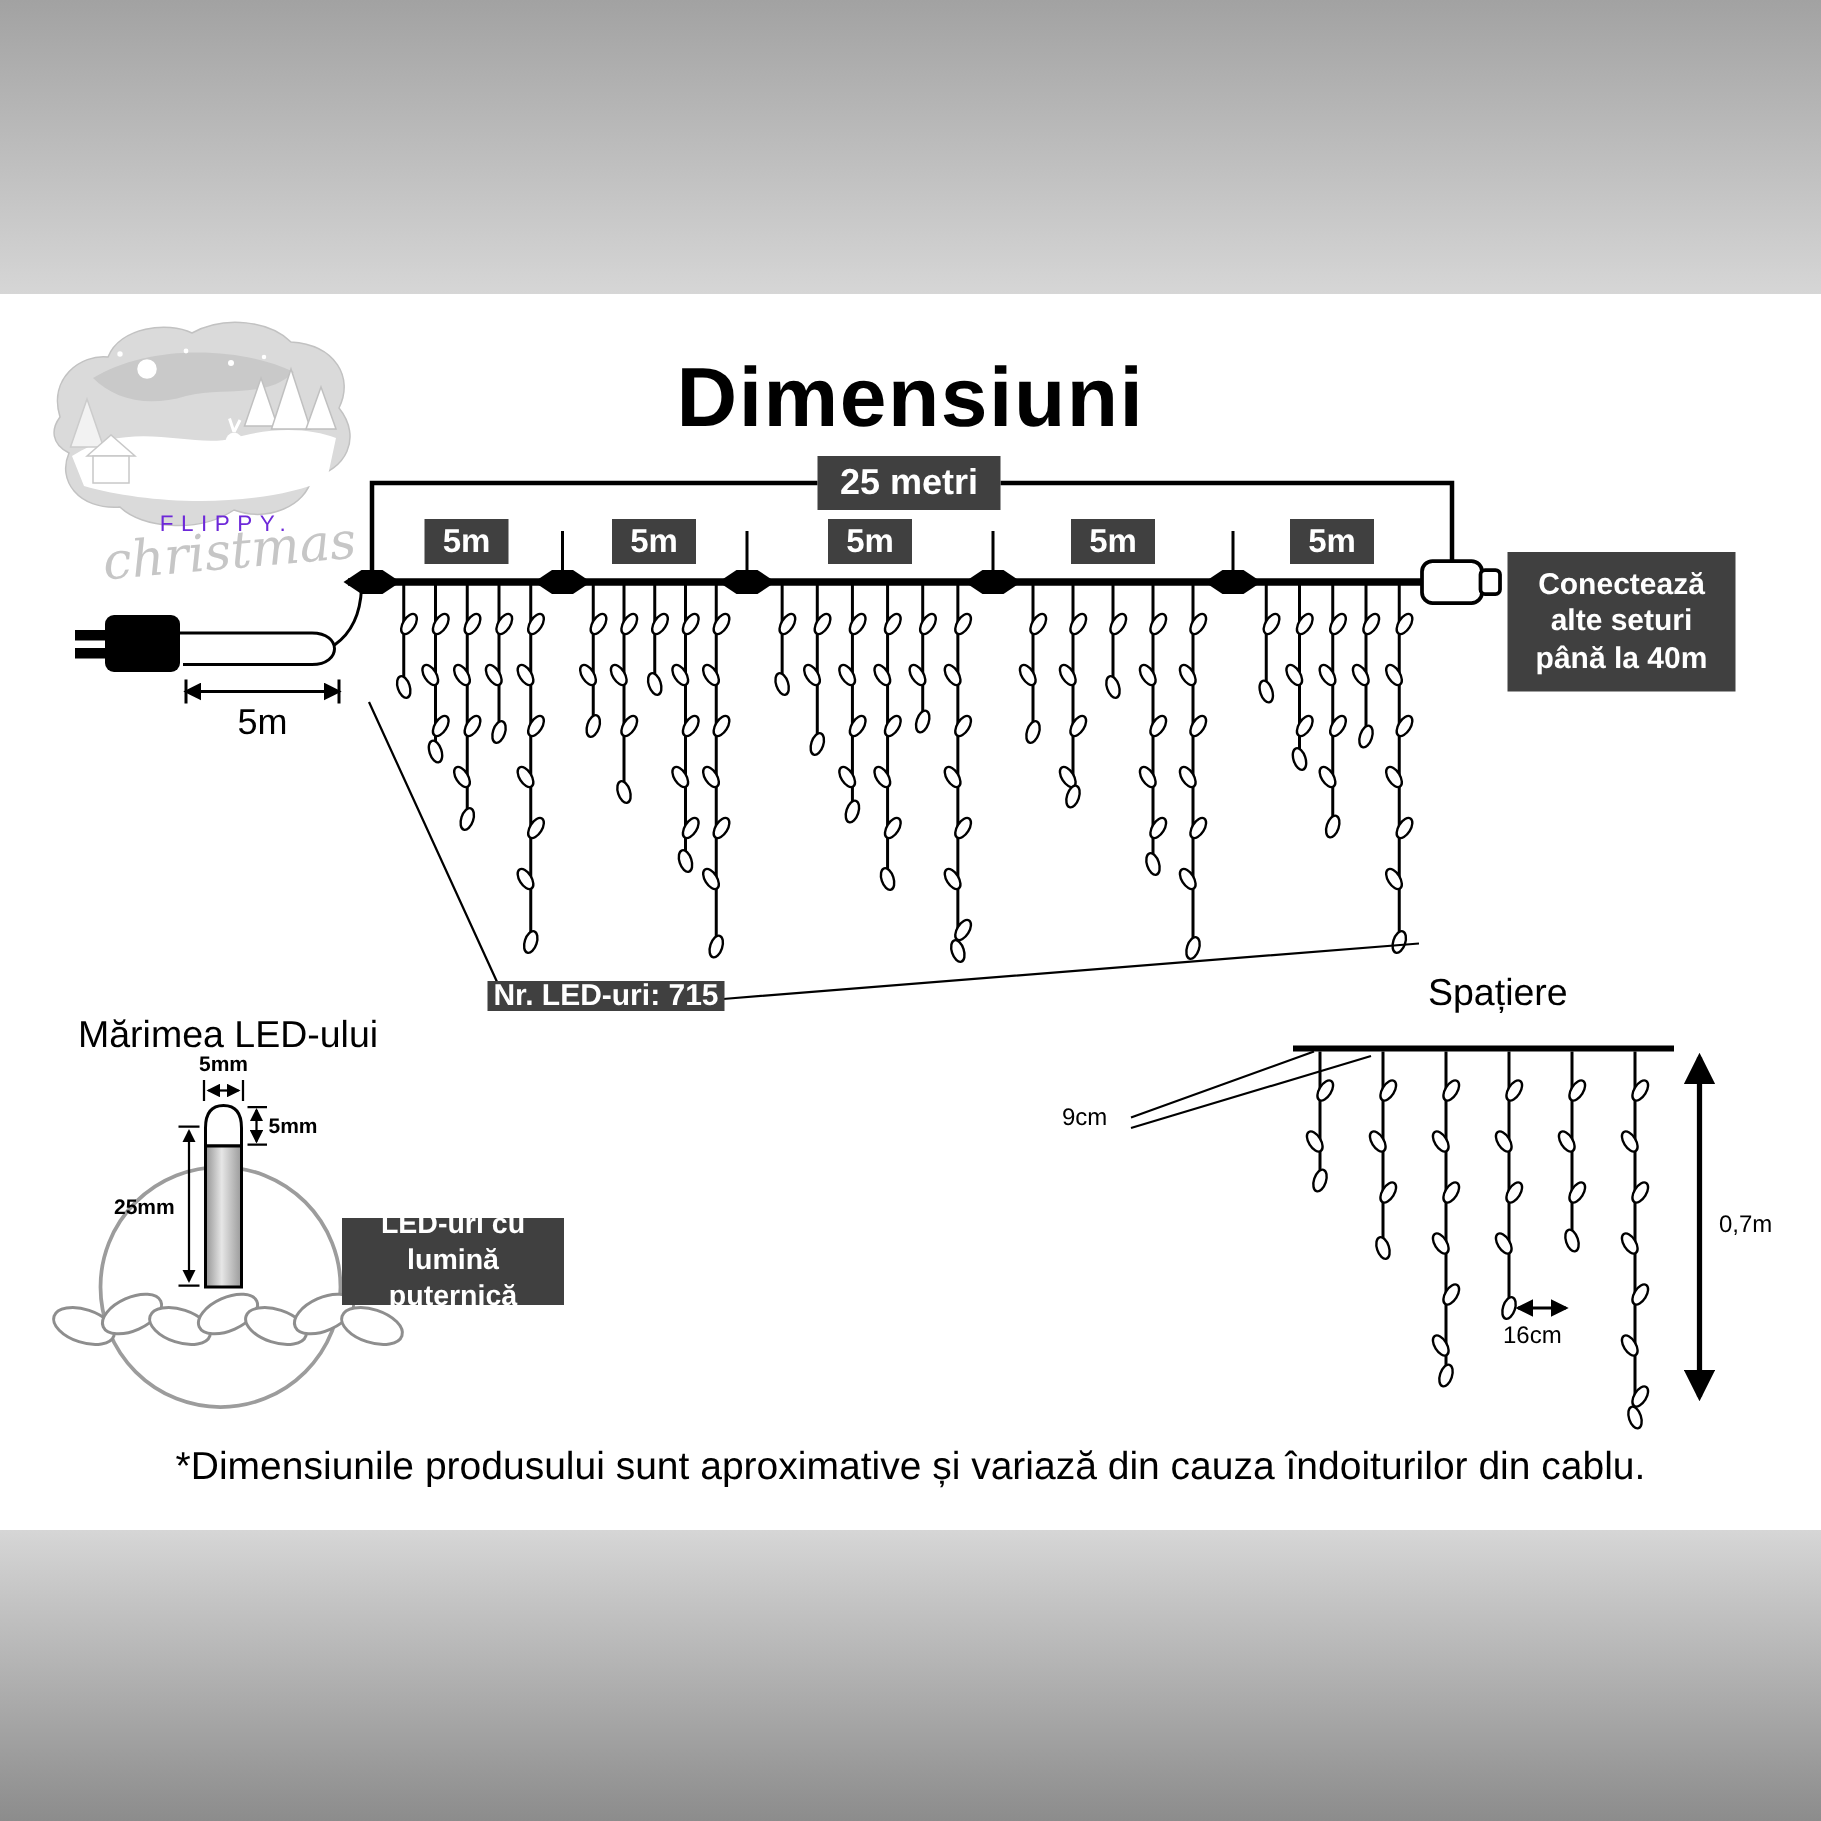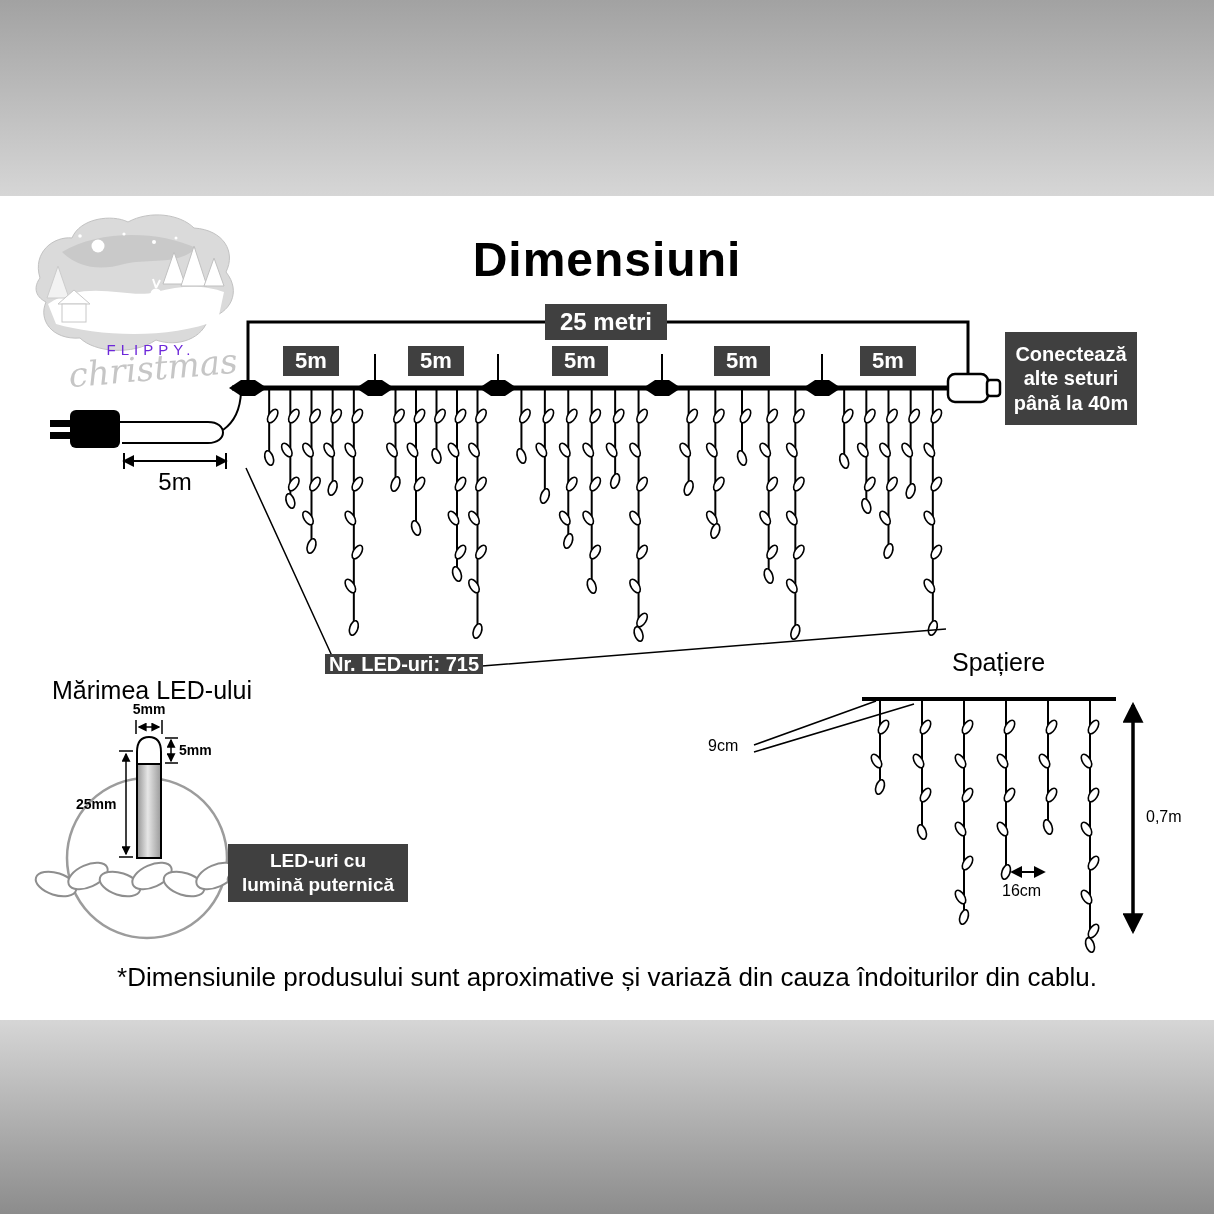--- a/index.html
+++ b/index.html
@@ -5,40 +5,40 @@
   *{margin:0;padding:0;box-sizing:border-box}
   html,body{width:1214px;height:1214px}
   body{position:relative;font-family:"Liberation Sans","DejaVu Sans",sans-serif;color:#000;background:#fff;overflow:hidden}
   .band{position:absolute;left:0;width:1214px}
   #band-top{top:0;height:196px;background:linear-gradient(180deg,#a2a2a2,#d6d6d6)}
   #content-bg{top:196px;height:824px;background:#ffffff}
   #band-bottom{top:1020px;height:194px;background:linear-gradient(180deg,#d6d6d6,#8c8c8c)}
   #scene{position:absolute;left:0;top:0}
   .lbl{position:absolute;color:#000;white-space:nowrap}
   .box{position:absolute;background:#404040;color:#fff;display:flex;align-items:center;justify-content:center;text-align:center;font-weight:bold}
-  #page-title{left:0;right:0;top:232px;text-align:center;font-size:48px;font-weight:bold;letter-spacing:1px;position:absolute}
+  #page-title{left:0;right:0;top:232px;text-align:center;font-size:56px;font-weight:bold;letter-spacing:1px;position:absolute}
   #logo-brand{left:96px;top:341px;width:110px;text-align:center;font-size:15px;font-weight:normal;letter-spacing:5px;color:#6d28d9;position:absolute}
   #logo-script{left:58px;top:348px;width:190px;text-align:center;font-family:"DejaVu Serif",serif;font-style:italic;font-size:34px;color:#c6c6c6;transform:rotate(-5deg);position:absolute;white-space:nowrap}
   #total-box{left:545px;top:304px;width:122px;height:36px;font-size:24px}
   .sec-box{top:346px;width:56px;height:30px;font-size:22px}
   #sec-0{left:283px}#sec-1{left:408px}#sec-2{left:552px}#sec-3{left:714px}#sec-4{left:860px}
-  #connect-box{left:1005px;top:332px;width:132px;padding:10px 8px;font-size:20px;line-height:1.22}
+  #connect-box{left:1005px;top:368px;width:152px;padding:10px 8px;font-size:20px;line-height:1.22}
   #lead-label{left:153px;top:468px;width:44px;text-align:center;font-size:24px}
   #ledcount-box{left:325px;top:654px;width:158px;height:20px;font-size:20px}
   #marime-heading{left:52px;top:676px;font-size:25px}
   #spatiere-heading{left:952px;top:648px;font-size:25px}
   .dim-s{font-size:14px;font-weight:bold}
   #lbl-5mm-w{left:126px;top:701px;width:46px;text-align:center}
   #lbl-5mm-h{left:179px;top:742px}
   #lbl-25mm{left:76px;top:796px;width:44px;text-align:left}
   .dim-m{font-size:16px;font-weight:normal}
   #lbl-9cm{left:708px;top:737px}
   #lbl-16cm{left:1002px;top:882px;width:52px;text-align:left}
   #lbl-07m{left:1146px;top:808px}
-  #lednote-box{left:228px;top:844px;width:180px;height:58px;font-size:19px;line-height:1.25;padding:4px 10px}
+  #lednote-box{left:228px;top:812px;width:148px;height:58px;font-size:19px;line-height:1.25;padding:4px 10px}
   #footnote{left:0;right:0;top:962px;text-align:center;font-size:26px;position:absolute}
   
   .w2{stroke:#000;stroke-width:2}
   .bulb{fill:#fff;stroke:#000;stroke-width:1.6}
   .strand{fill:#fff;stroke:#8e8e8e;stroke-width:2}
   .k15,.k2,.k3{fill:none;stroke:#000}
   .k15{stroke-width:1.5}.k2{stroke-width:2}.k3{stroke-width:3}
 </style>
 </head>
 <body>

